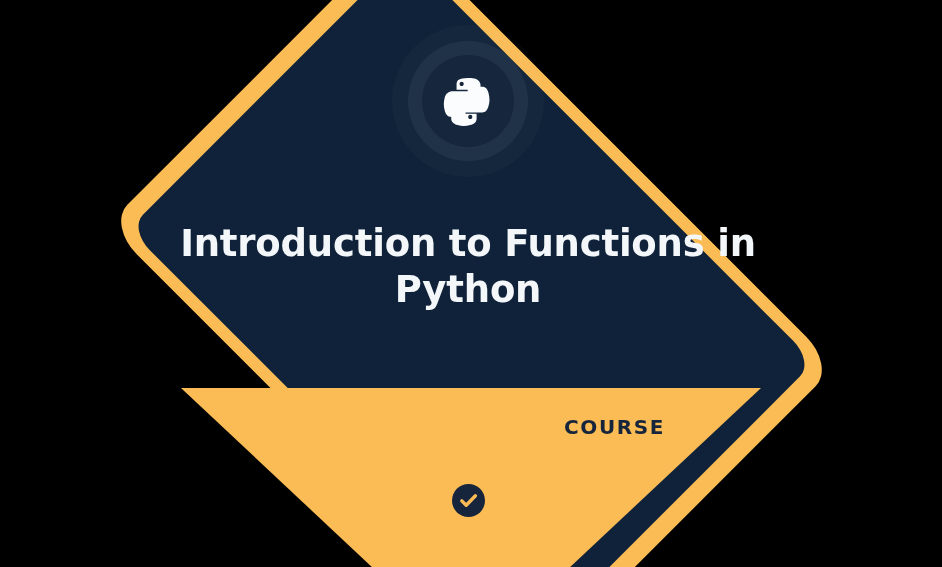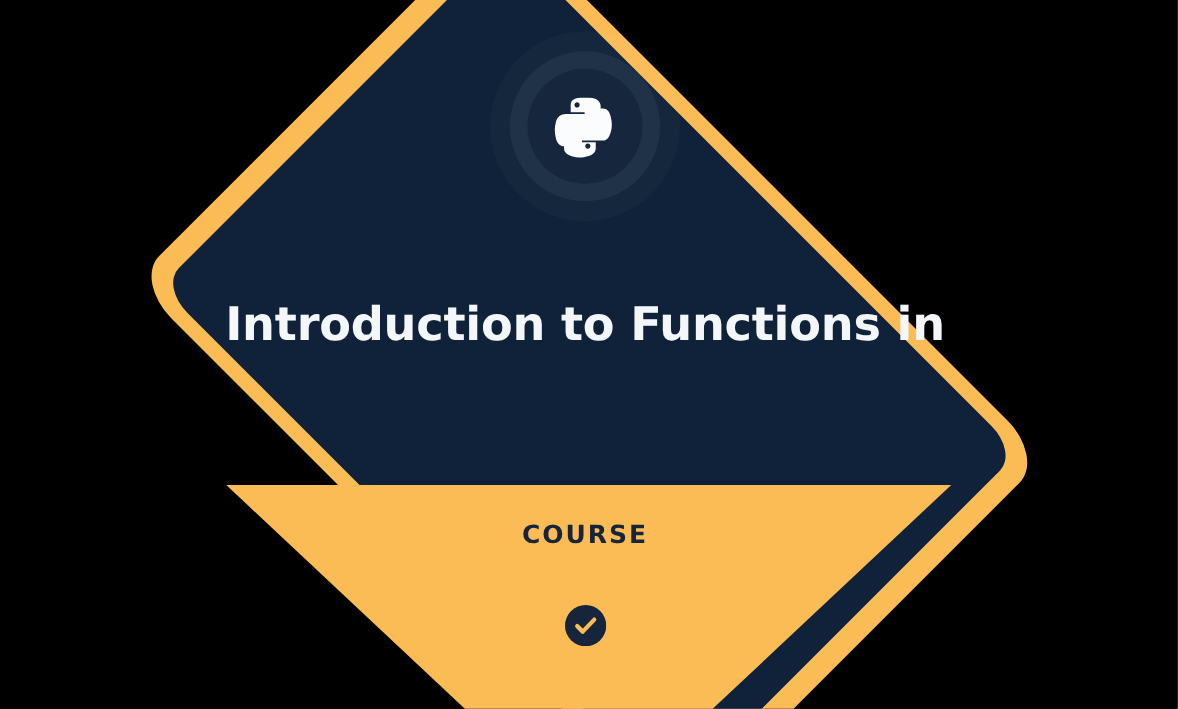--- a/index.html
+++ b/index.html
@@ -119,30 +119,29 @@
     left: 171px;
     top: 221px;
     width: 594px;
     text-align: center;
     color: #F4F7FA;
     font-size: 37px;
     line-height: 46px;
     font-weight: 600;
     letter-spacing: -0.2px;
     font-family: "DejaVu Sans", sans-serif;
-    margin-top: 16px;
   }
 
   
   .complete-label {
     position: absolute;
     left: 271px;
     top: 410px;
     width: 394px;
-    text-align: center;
+    text-align: right;
     color: #16243C;
     font-size: 20px;
     line-height: 35px;
     font-weight: bold;
     letter-spacing: 1.6px;
     font-family: "DejaVu Sans", sans-serif;
   }
   .complete-label .cl-line { display: block; }
 
   
@@ -178,20 +177,21 @@
       <g fill="#FBFCFE">
         <path d="M54.3 6.2c-4.3 0-8.3.4-11.7 1.1-10 2-11.8 6.2-11.8 13.9v10.2h23.5v3H22.4c-7.8 0-14.6 4.7-16.7 13.6-2.4 10.2-2.5 16.6 0 27.3 1.9 7.9 6.4 13.6 14.2 13.6h8.1V76.6c0-8.9 7.7-16.7 16.7-16.7h23.4c7.4 0 13.4-6.1 13.4-13.6V21.2c0-7.2-6.1-12.7-13.4-13.9-4.6-.8-9.4-1.1-14-1.1zM41.6 14.4c2.4 0 4.4 2 4.4 4.5 0 2.5-2 4.4-4.4 4.4-2.5 0-4.4-2-4.4-4.4 0-2.5 2-4.5 4.4-4.5z"></path>
         <path d="M85.5 34.4v12.3c0 9.3-7.9 17.1-16.7 17.1H45.4c-7.3 0-13.4 6.2-13.4 13.6v25.4c0 7.2 6.3 11.5 13.4 13.6 8.5 2.5 16.7 2.9 26.9 0 6.8-2 13.4-5.9 13.4-13.6V92.6H62.3v-3h35.2c7.8 0 10.7-5.4 13.4-13.6 2.8-8.4 2.7-16.5 0-27.3-1.9-7.7-5.6-13.3-13.4-13.3h-12zM72.3 94.7c2.5 0 4.4 2 4.4 4.4 0 2.5-2 4.5-4.4 4.5-2.4 0-4.4-2-4.4-4.5 0-2.4 2-4.4 4.4-4.4z" transform="translate(-12.5 -10.5)"></path>
       </g>
     </svg>
   </div>
 
   <div class="badge-title">
     <span>Introduction to Functions in</span>
     <br>
+    <span>Python</span>
   </div>
 
   <div class="complete-label">
     <span class="cl-line">COURSE</span>
   </div>
 
   <svg class="check-badge" viewBox="0 0 33 33">
     <circle cx="16.5" cy="16.5" r="16.5" fill="#16243C"></circle>
     <path d="M9.8 16.9 L14.2 21.3 L23.4 11.7" fill="none" stroke="#FBBC55" stroke-width="3.4" stroke-linecap="round" stroke-linejoin="round"></path>
   </svg>

